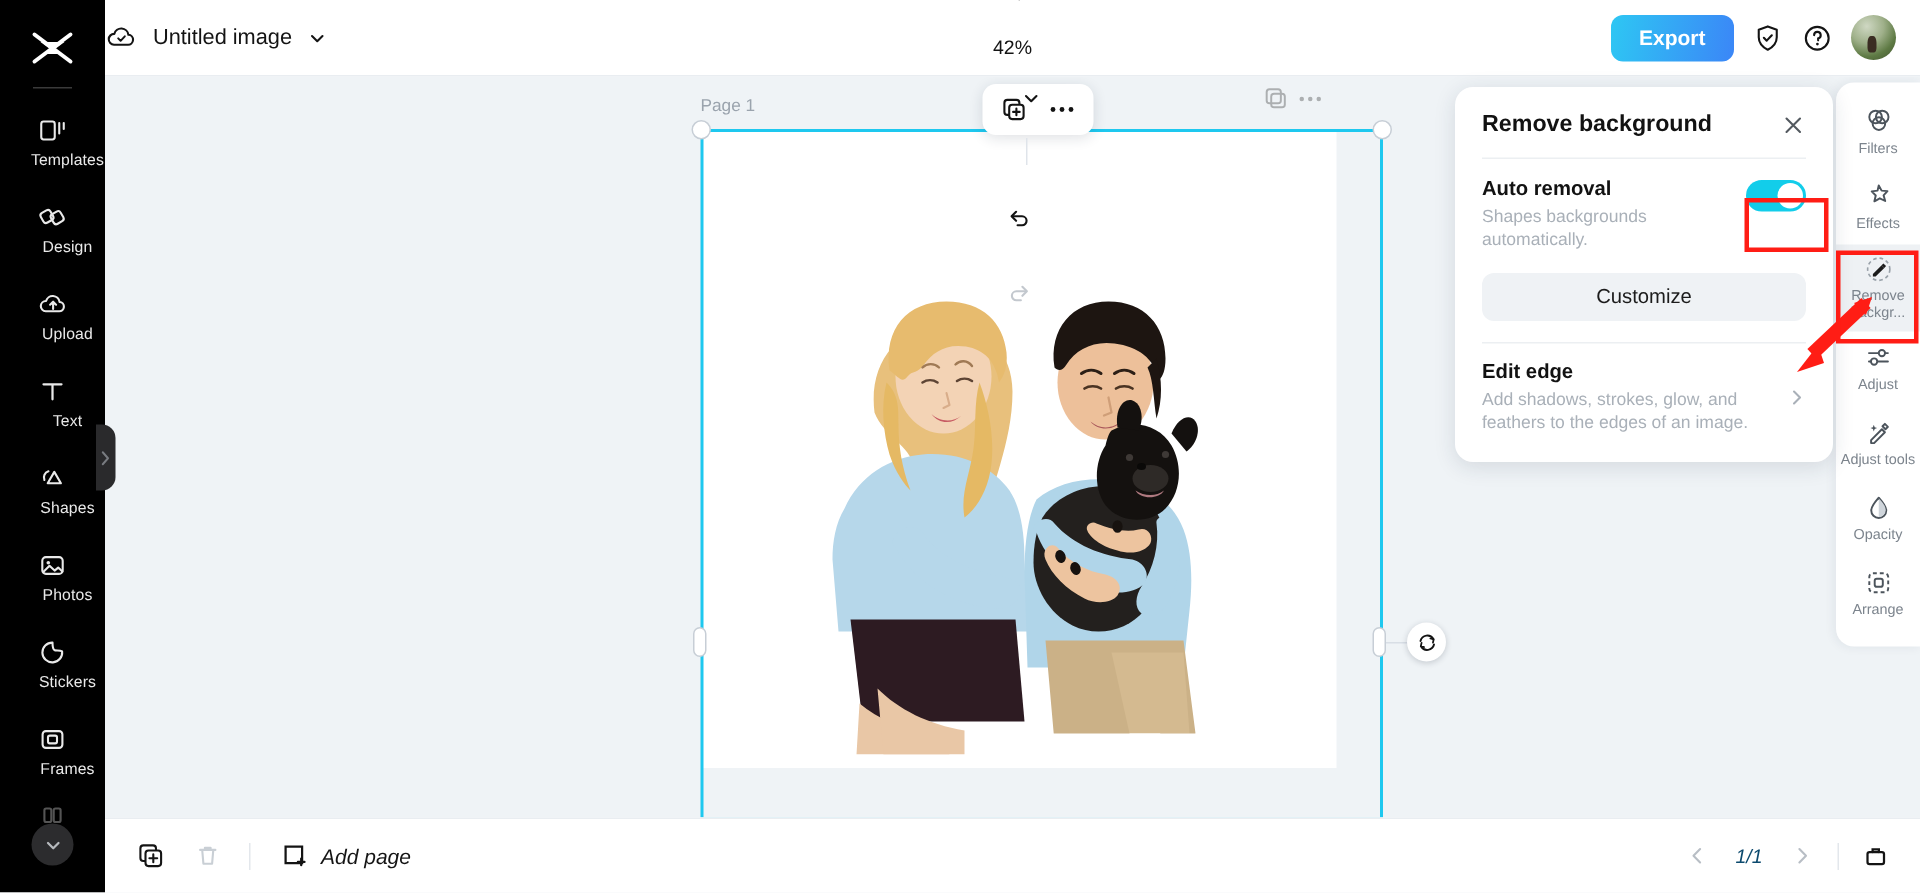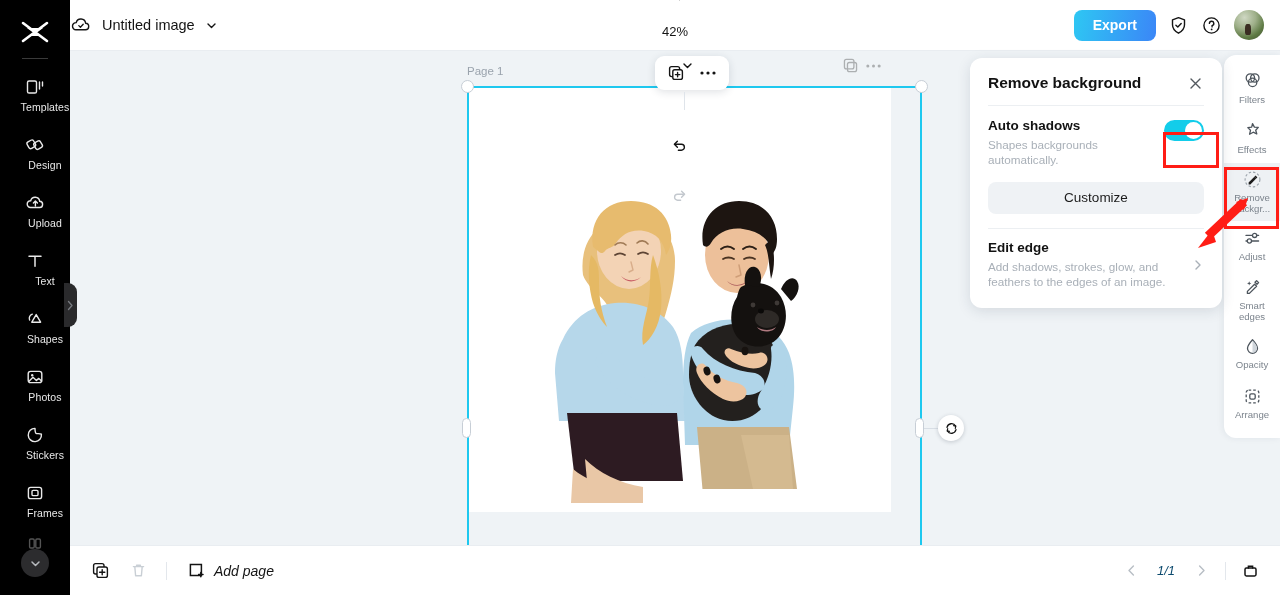--- a/index.html
+++ b/index.html
@@ -553,21 +553,21 @@
       <span class="rb-close">
         <svg width="15" height="15" viewBox="0 0 15 15">
             <path d="M3 3l9 9M12 3l-9 9" stroke="#53595f" stroke-width="1.4" stroke-linecap="round"></path>
           </svg>
       </span>
     </div>
     <div class="rb-hr"></div>
 
     <div class="rb-row">
       <div style="max-width:160px;">
-        <div class="rb-lab">Auto shadows</div>
+        <div class="rb-lab">Auto removal</div>
         <div class="rb-sub">Shapes backgrounds automatically.</div>
       </div>
       <div class="toggle">
         <div class="knob"></div>
       </div>
     </div>
 
     <button class="customize-btn">Customize</button>
 
     <div class="rb-hr" style="margin:14px 0 11px;"></div>
@@ -631,21 +631,21 @@
     </div>
 
     <div class="rr-item">
       <span class="rr-ico">
         <svg width="19" height="19" viewBox="0 0 19 19">
             <path d="M4.4 14.4l7.2-7.2 2 2-7.2 7.2H4.4z" stroke="#4c545c" stroke-width="1.3" fill="none" stroke-linejoin="round"></path>
             <path d="M12 5.2l1.6-1.6 2 2-1.6 1.6z" stroke="#4c545c" stroke-width="1.3" fill="none" stroke-linejoin="round"></path>
             <path d="M6.2 4.2l.6 1.6 1.6.6-1.6.6-.6 1.6-.6-1.6L4 6.4l1.6-.6z" fill="#4c545c"></path>
           </svg>
       </span>
-      <span class="rr-lbl">Smart edges</span>
+      <span class="rr-lbl">Adjust tools</span>
     </div>
 
     <div class="rr-item">
       <span class="rr-ico">
         <svg width="19" height="19" viewBox="0 0 19 19">
             <path d="M9.5 2.8c3 3.4 5 6 5 8.5a5 5 0 1 1-10 0c0-2.5 2-5.1 5-8.5z" stroke="#4c545c" stroke-width="1.3" fill="none" stroke-linejoin="round"></path>
             <path d="M9.5 3.4v12.4a4.7 4.7 0 0 0 4.6-4.8c0-2.4-1.8-4.8-4.6-7.6z" fill="#cfd5db"></path>
           </svg>
       </span>
       <span class="rr-lbl">Opacity</span>

